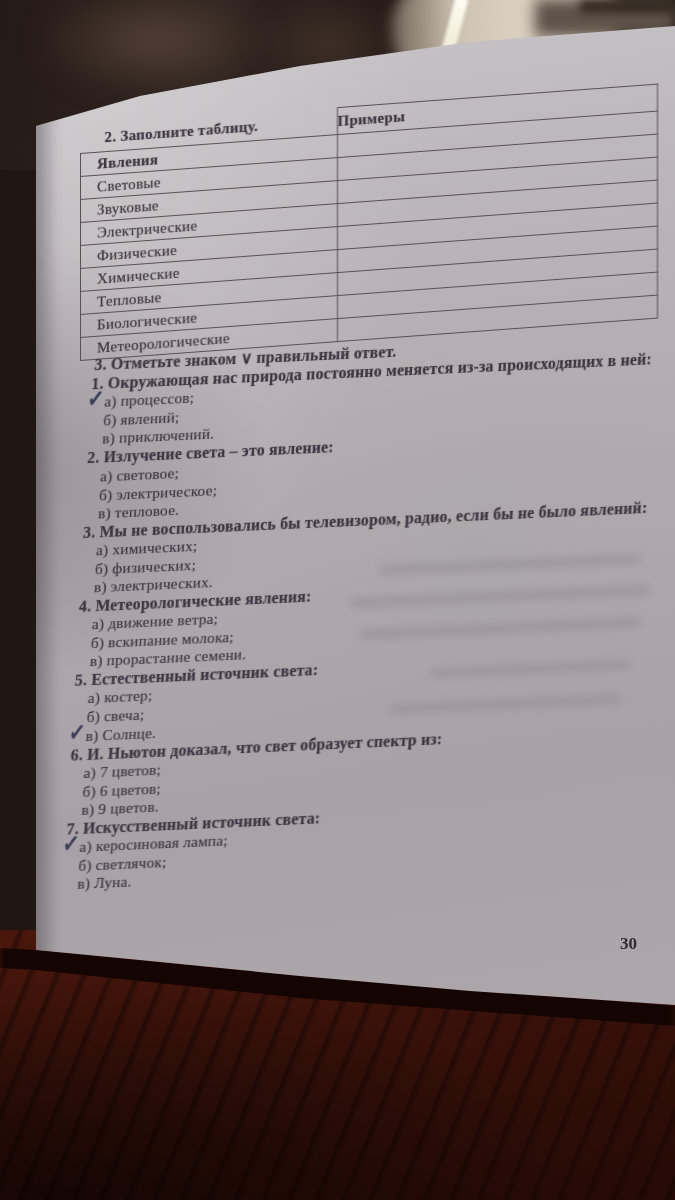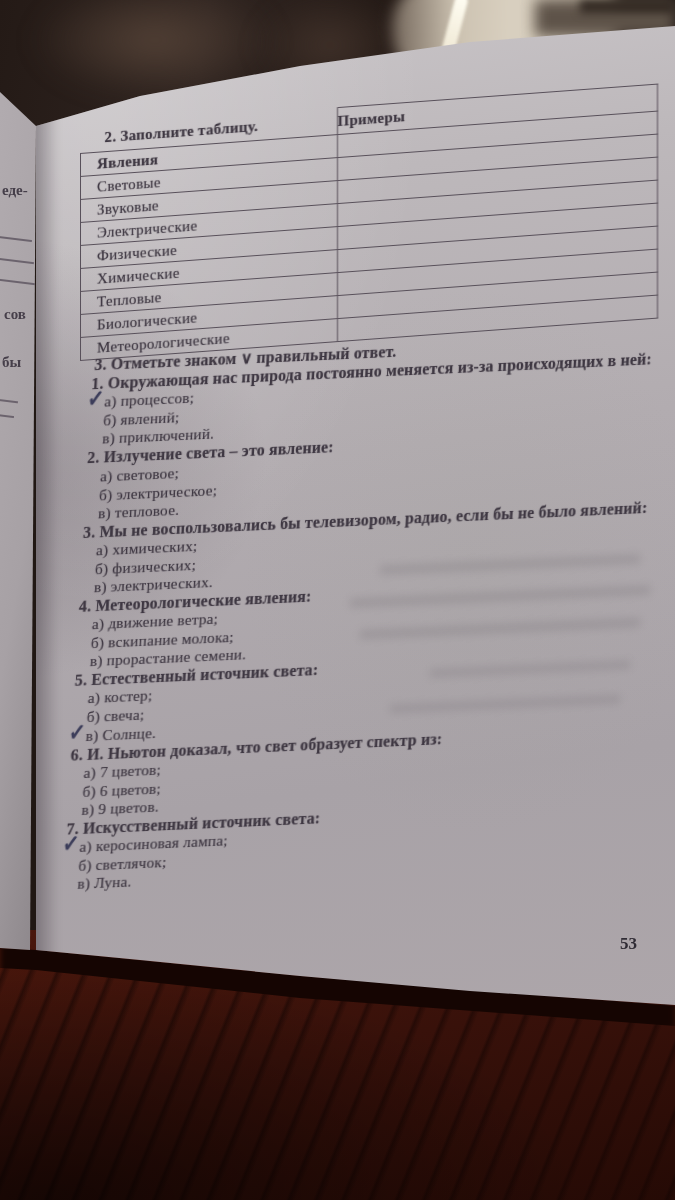--- a/index.html
+++ b/index.html
@@ -88,30 +88,20 @@
     <div class="bg-blob-mid"></div>
     <div class="bright-object"></div>
     <div class="bright-streak"></div>
     <div class="tr-corner"></div>
     <div class="tr-dark"></div>
   </div>
 
   <div class="wood"></div>
   <div class="page-bottom-shadow"></div>
 
-  <div class="page-left">
-    <span class="frag-text" style="left:2px; top:182px;">еде-</span>
-    <div class="frag-line" style="left:-2px; top:238px; width:34px;"></div>
-    <div class="frag-line" style="left:-2px; top:260px; width:36px;"></div>
-    <div class="frag-line" style="left:-2px; top:281px; width:38px;"></div>
-    <span class="frag-text" style="left:4px; top:306px;">сов</span>
-    <span class="frag-text" style="left:2px; top:354px;">бы</span>
-    <div class="frag-line" style="left:-4px; top:400px; width:22px;"></div>
-    <div class="frag-line" style="left:-4px; top:415px; width:18px;"></div>
-  </div>
 
   <div class="page-right">
     <div class="gutter"></div>
 
     <div class="ghost" style="left:380px; top:560px; width:260px; height:9px;"></div>
     <div class="ghost" style="left:350px; top:592px; width:300px; height:9px;"></div>
     <div class="ghost" style="left:360px; top:624px; width:280px; height:9px;"></div>
     <div class="ghost" style="left:430px; top:665px; width:200px; height:8px;"></div>
     <div class="ghost" style="left:390px; top:700px; width:230px; height:8px;"></div>
 
@@ -287,16 +277,16 @@
   </div>
 
   <div class="opt">
     <span class="opt-text">в) Луна.</span>
   </div>
 </div>
   </div>
 </div>
     </div>
 
-    <div class="page-num">53</div>
+    <div class="page-num">30</div>
   </div>
 
 </div>
 
 </body></html>

